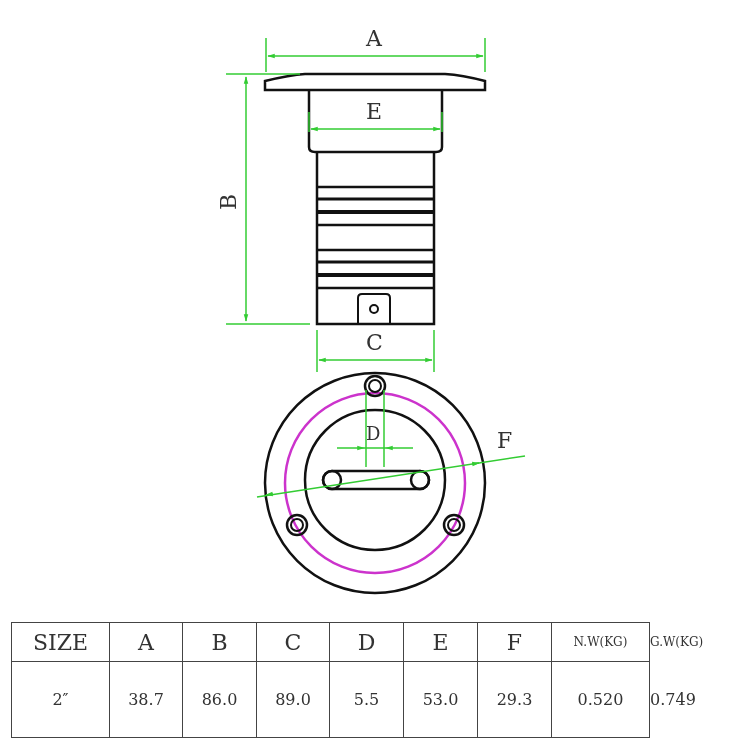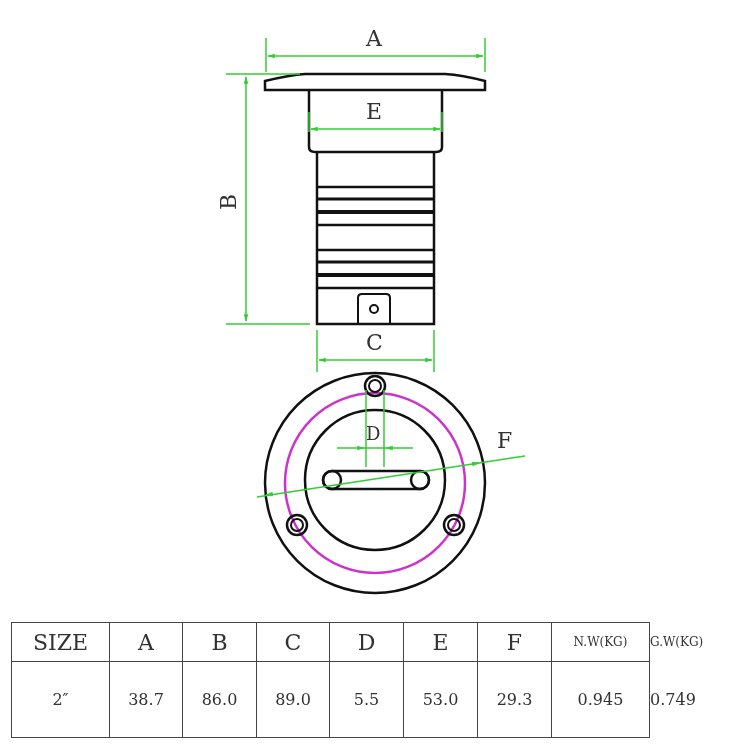--- a/index.html
+++ b/index.html
@@ -123,17 +123,17 @@
   </thead>
   <tbody>
     <tr>
       <td>2″</td>
       <td>38.7</td>
       <td>86.0</td>
       <td>89.0</td>
       <td>5.5</td>
       <td>53.0</td>
       <td>29.3</td>
-      <td>0.945</td>
+      <td>0.520</td>
       <td>0.749</td>
     </tr>
   </tbody>
 </table>
 
 </body></html>

